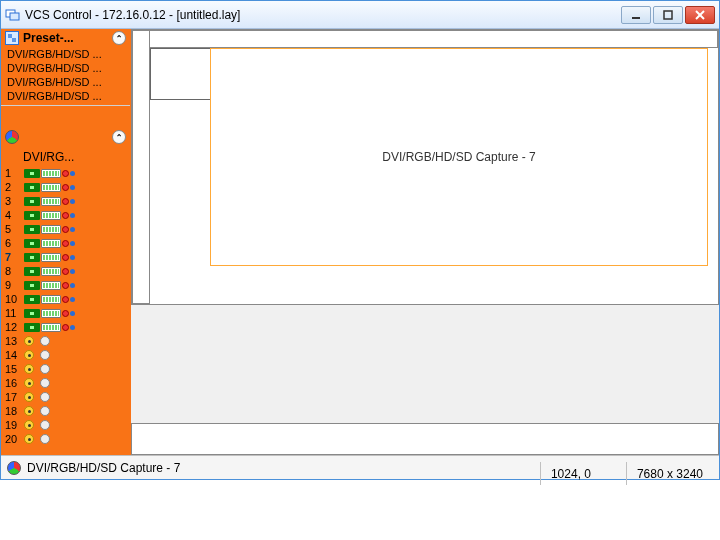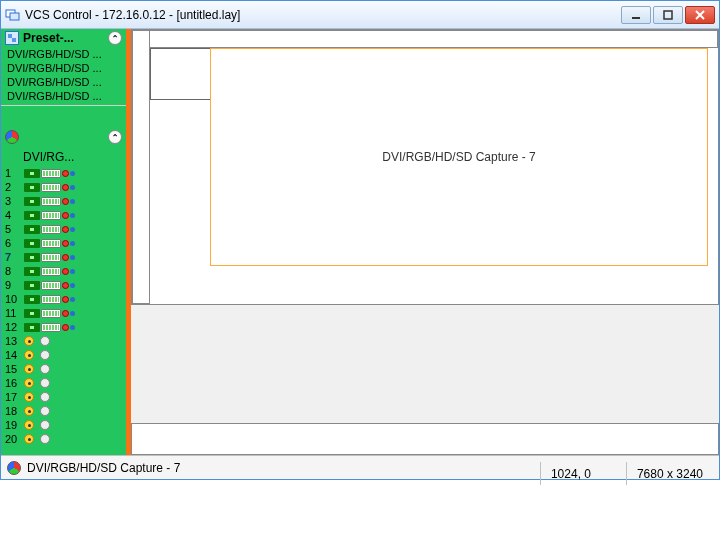--- a/index.html
+++ b/index.html
@@ -9,21 +9,21 @@
   .titlebar .app-icon { width: 16px; height: 16px; margin-right: 4px; }
   .titlebar .title { flex: 1; font-size: 12px; color: #000; }
   .winbtns { display: flex; gap: 2px; }
   .winbtn { width: 30px; height: 18px; border: 1px solid #8aa8c8; border-radius: 2px; background: linear-gradient(#f0f6fc,#d0e2f4); display: flex; align-items: center; justify-content: center; cursor: pointer; }
   .winbtn.close { background: linear-gradient(#f37b6b,#d9422a); border-color: #a8321f; }
   .winbtn svg { width: 10px; height: 10px; }
   .menubar { height: 22px; background: #f5f5f5; border-bottom: 1px solid #d0d0d0; display: flex; align-items: center; padding: 0 4px; gap: 2px; }
   .menubar .mitem { padding: 2px 8px; cursor: pointer; border-radius: 2px; }
   .menubar .mitem.disabled { color: #9a9a9a; cursor: default; }
   .body { flex: 1; display: flex; overflow: hidden; }
-  .sidebar { width: 130px; background: #22c55e; border-right: 5px solid #f97316; overflow-y: auto; overflow-x: hidden; }
+  .sidebar { width: 130px; background: #f97316; border-right: 1px solid #f97316; overflow-y: auto; overflow-x: hidden; }
   .group-hdr { display: flex; align-items: center; gap: 4px; padding: 2px 4px; font-weight: bold; cursor: pointer; }
   .group-hdr .chev { width: 14px; height: 14px; border: 1px solid #888; border-radius: 50%; display: flex; align-items: center; justify-content: center; font-size: 8px; background: #fafafa; }
   .preset-list .pi { padding: 1px 20px 1px 6px; white-space: nowrap; overflow: hidden; text-overflow: ellipsis; cursor: pointer; font-size: 11px; }
   .hr { border-top: 1px solid #d0d0d0; margin: 2px 0; }
   .inputs .row { display: flex; align-items: center; gap: 3px; padding: 1px 4px; height: 14px; }
   .inputs .row .num { width: 16px; text-align: left; font-size:11px; }
   .dvi-glyph { display:flex; gap:1px; align-items:center; }
   .dvi-glyph .plug { width:16px; height:9px; background:#0a7c0a; border-radius:1px; display:flex; align-items:center; justify-content:center; }
   .dvi-glyph .plug::after{content:"";display:block;width:4px;height:3px;background:#9cff9c;}
   .dvi-glyph .port { width:20px; height:9px; border:1px solid #777; background:#fff; border-radius:1px; position:relative; }

